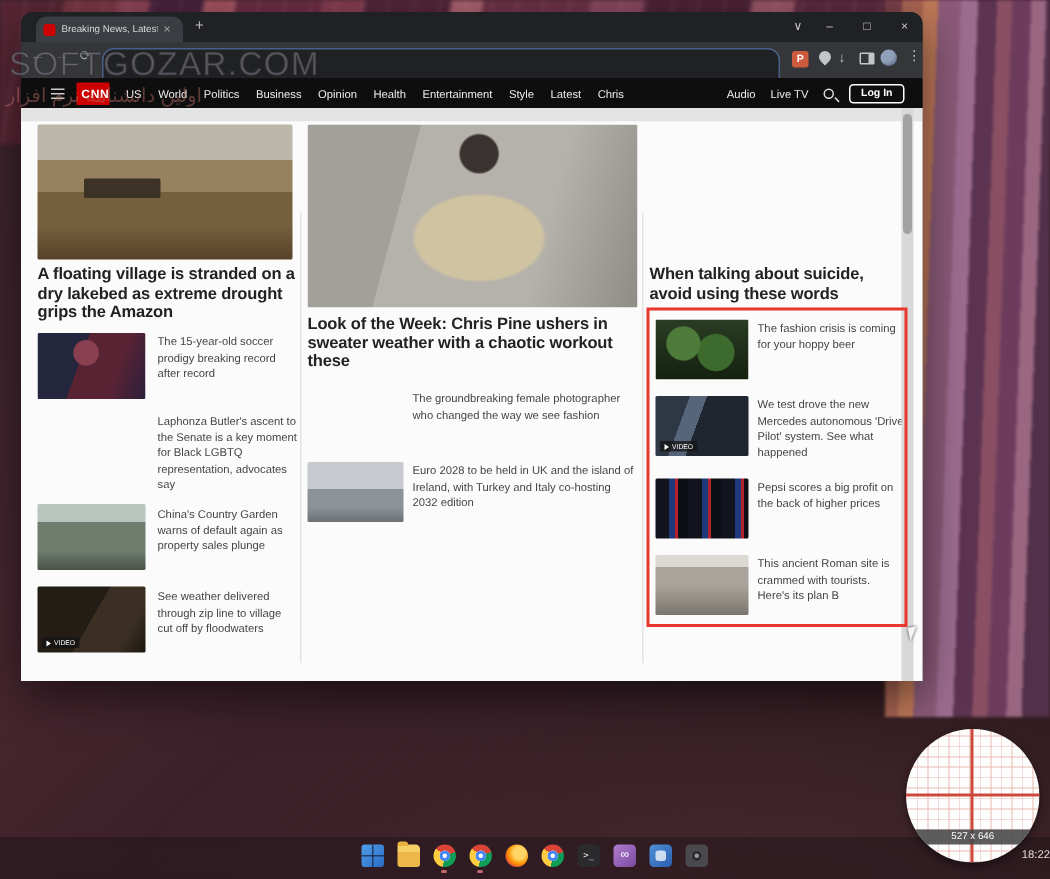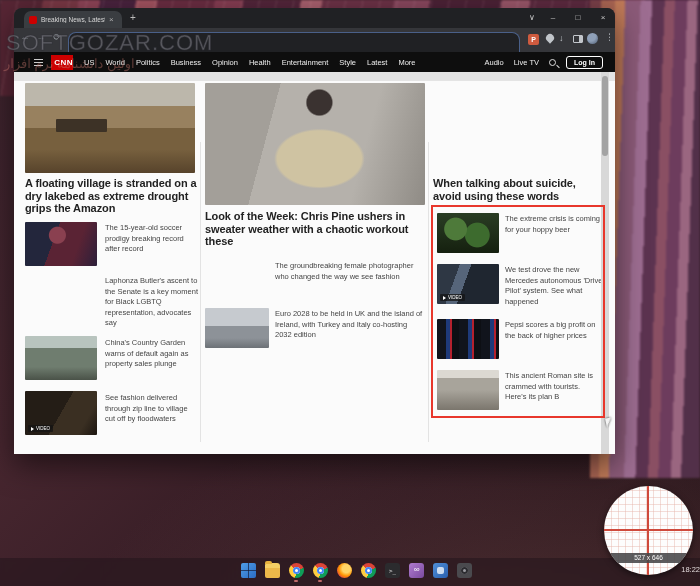--- a/index.html
+++ b/index.html
@@ -187,21 +187,21 @@
       <div class="cnn-menu">
         <span class="cnn-item">US</span>
         <span class="cnn-item">World</span>
         <span class="cnn-item">Politics</span>
         <span class="cnn-item">Business</span>
         <span class="cnn-item">Opinion</span>
         <span class="cnn-item">Health</span>
         <span class="cnn-item">Entertainment</span>
         <span class="cnn-item">Style</span>
         <span class="cnn-item">Latest</span>
-        <span class="cnn-item">More</span>
+        <span class="cnn-item">Chris</span>
       </div>
       <div class="cnn-right">
         <span class="cnn-item">Audio</span>
         <span class="cnn-item">Live TV</span>
         <div class="search"></div>
         <div class="login">Log In</div>
       </div>
     </div>
 
     <div class="content">
@@ -216,31 +216,31 @@
       <div class="nitem-txt" style="left:91px;top:151px;width:94px;">The 15-year-old soccer prodigy breaking record after record</div>
       <div class="nitem-txt" style="left:91px;top:204px;width:94px;">Laphonza Butler's ascent to the Senate is a key moment for Black LGBTQ representation, advocates say</div>
       <div class="thumb th-building" style="left:11px;top:264px;width:72px;height:44px;"></div>
       <div class="nitem-txt" style="left:91px;top:266px;width:94px;">China's Country Garden warns of default again as property sales plunge</div>
       <div class="thumb th-flood" style="left:11px;top:319px;width:72px;height:44px;">
         <div class="vbadge">
             <span class="vb-play"></span>
             <span>VIDEO</span>
           </div>
       </div>
-      <div class="nitem-txt" style="left:91px;top:321px;width:94px;">See fashion delivered through zip line to village cut off by floodwaters</div>
+      <div class="nitem-txt" style="left:91px;top:321px;width:94px;">See weather delivered through zip line to village cut off by floodwaters</div>
 
       <div class="thumb th-pine" style="left:191px;top:11px;width:220px;height:122px;"></div>
       <div class="headline" style="left:191px;top:138px;width:210px;">Look of the Week: Chris Pine ushers in sweater weather with a chaotic workout these</div>
       <div class="nitem-txt" style="left:261px;top:189px;width:148px;">The groundbreaking female photographer who changed the way we see fashion</div>
       <div class="thumb th-stadium" style="left:191px;top:236px;width:64px;height:40px;"></div>
       <div class="nitem-txt" style="left:261px;top:237px;width:148px;">Euro 2028 to be held in UK and the island of Ireland, with Turkey and Italy co-hosting 2032 edition</div>
 
       <div class="headline" style="left:419px;top:105px;width:164px;">When talking about suicide, avoid using these words</div>
       <div class="thumb th-hops" style="left:423px;top:141px;width:62px;height:40px;"></div>
-      <div class="nitem-txt" style="left:491px;top:142px;width:96px;">The extreme crisis is coming for your hoppy beer</div>
+      <div class="nitem-txt" style="left:491px;top:142px;width:96px;">The fashion crisis is coming for your hoppy beer</div>
       <div class="thumb th-merc" style="left:423px;top:192px;width:62px;height:40px;">
         <div class="vbadge">
             <span class="vb-play"></span>
             <span>VIDEO</span>
           </div>
       </div>
       <div class="nitem-txt" style="left:491px;top:193px;width:100px;">We test drove the new Mercedes autonomous 'Drive Pilot' system. See what happened</div>
       <div class="thumb th-pepsi" style="left:423px;top:247px;width:62px;height:40px;"></div>
       <div class="nitem-txt" style="left:491px;top:248px;width:96px;">Pepsi scores a big profit on the back of higher prices</div>
       <div class="thumb th-ruins" style="left:423px;top:298px;width:62px;height:40px;"></div>

